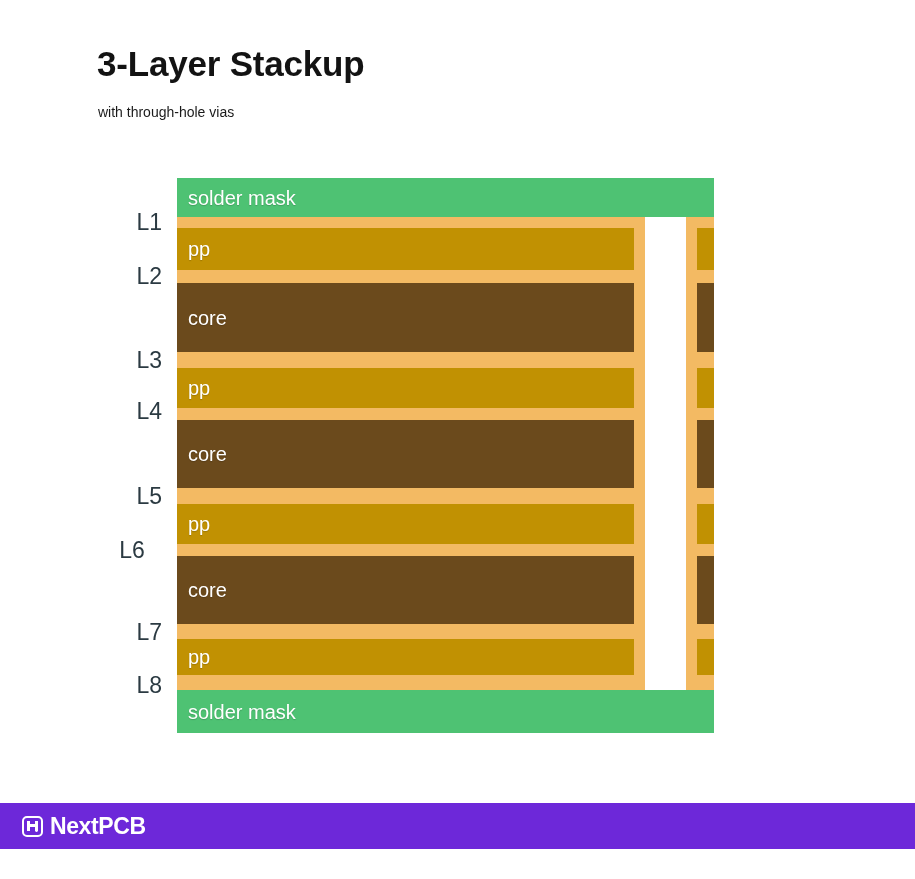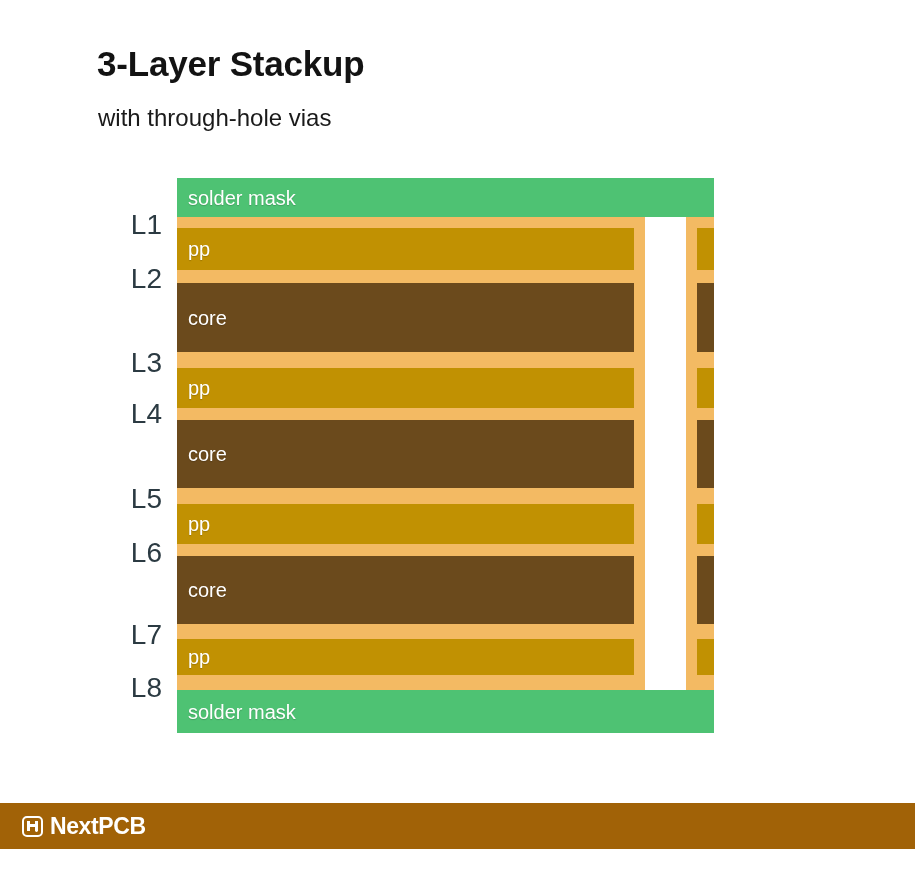--- a/index.html
+++ b/index.html
@@ -23,21 +23,21 @@
     font-size: 35px;
     font-weight: bold;
     color: #131313;
     letter-spacing: -0.2px;
     white-space: nowrap;
   }
   #page-subtitle {
     position: absolute;
     left: 98px;
     top: 104px;
-    font-size: 24px;
+    font-size: 14px;
     font-weight: normal;
     color: #1a1a1a;
     white-space: nowrap;
   }
 
   
   #stackup-diagram {
     position: absolute;
     left: 0;
     top: 0;
@@ -71,40 +71,40 @@
   .via-wall {
     position: absolute;
   }
 
   
   .layer-marker {
     position: absolute;
     right: 0;
     width: 60px;
     text-align: right;
-    font-size: 28px;
+    font-size: 23px;
     color: #2b3a42;
     white-space: nowrap;
   }
   #layer-marker-col {
     position: absolute;
     left: 52px;
     top: 0;
     width: 110px;
     height: 760px;
   }
 
   
   #footer-bar {
     position: absolute;
     left: 0;
     top: 803px;
     width: 915px;
     height: 46px;
-    background: #a16207;
+    background: #6d28d9;
   }
   #brand-group {
     position: absolute;
     left: 22px;
     top: 0;
     height: 46px;
     display: flex;
     align-items: center;
     gap: 7px;
   }
@@ -211,21 +211,21 @@
       <div class="via-hole" style="left: 645px; width: 41px; top: 217px; height: 473px;"></div>
       <div class="via-wall" style="left: 634px; width: 11px; top: 217px; height: 473px; background: rgb(243, 186, 99);"></div>
       <div class="via-wall" style="left: 686px; width: 11px; top: 217px; height: 473px; background: rgb(243, 186, 99);"></div>
     </div>
   <div id="layer-marker-col">
       <div class="layer-marker" style="top: 209px;">L1</div>
       <div class="layer-marker" style="top: 263px;">L2</div>
       <div class="layer-marker" style="top: 347px;">L3</div>
       <div class="layer-marker" style="top: 398px;">L4</div>
       <div class="layer-marker" style="top: 483px;">L5</div>
-      <div class="layer-marker" style="top: 537px;">L6</div>
+      <div class="layer-marker" style="top: 537px; text-align: center;">L6</div>
       <div class="layer-marker" style="top: 619px;">L7</div>
       <div class="layer-marker" style="top: 672px;">L8</div>
     </div>
 </div>
 
 <div id="footer-bar">
   <div id="brand-group">
     <div id="brand-logo-mark">
       <span class="bar-left"></span>
       <span class="bar-right"></span>

